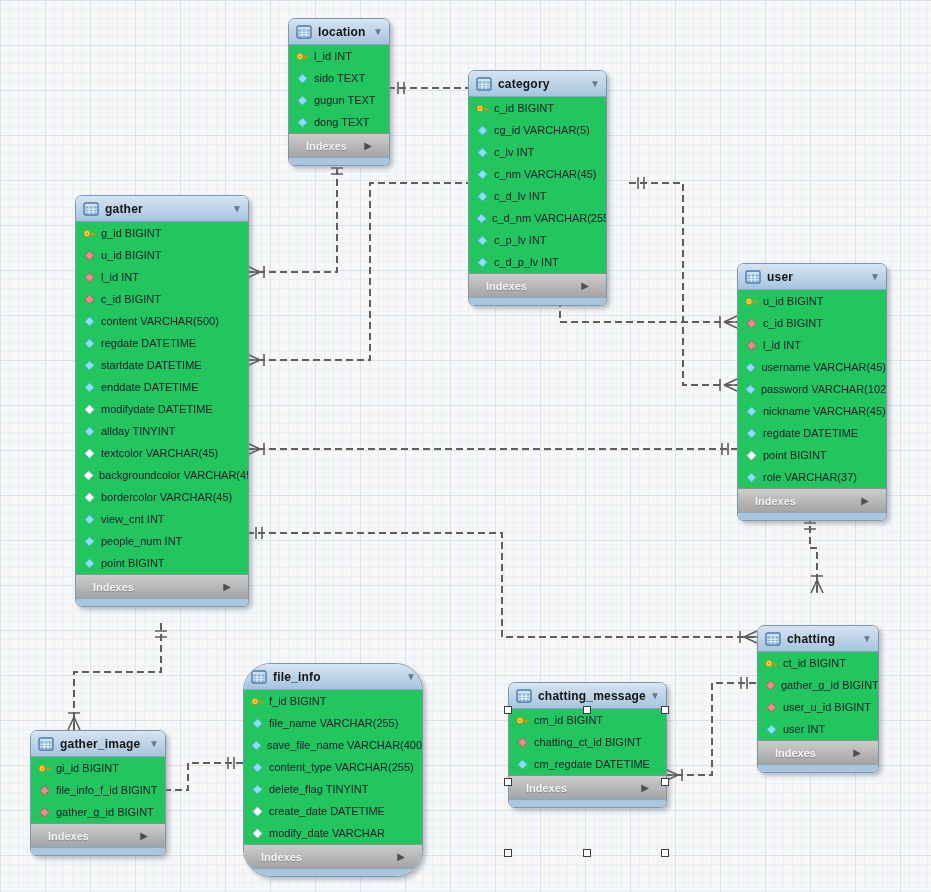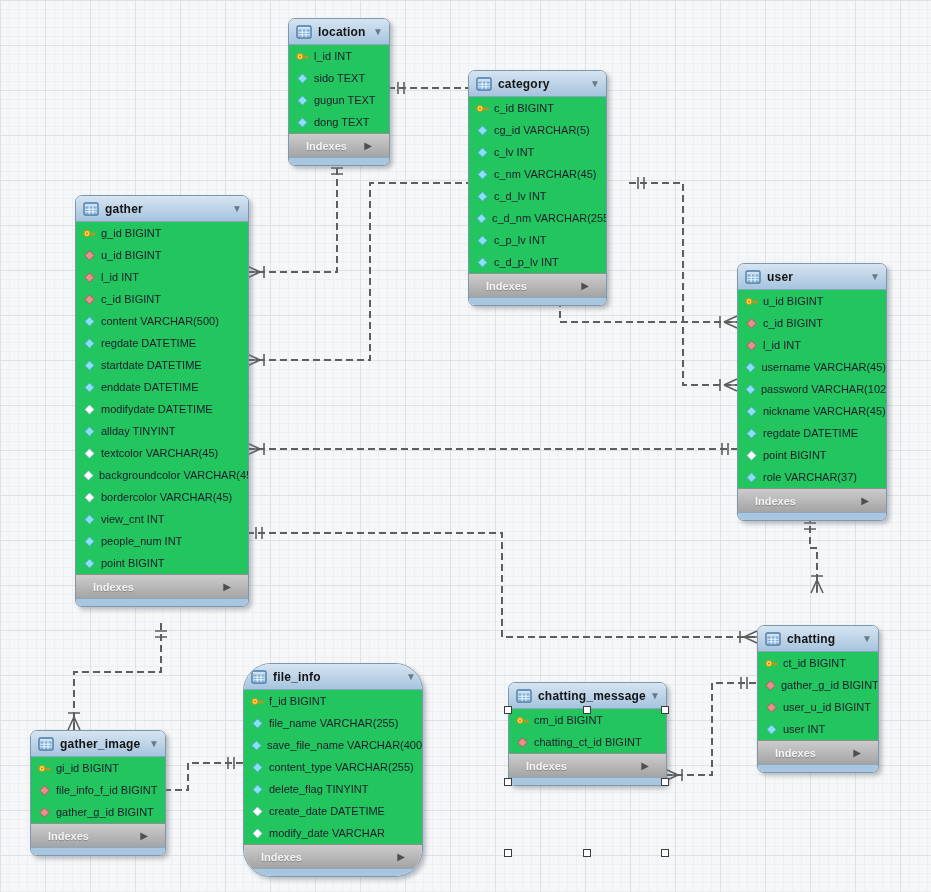--- a/index.html
+++ b/index.html
@@ -684,20 +684,28 @@
           <span class="col-text">cm_id BIGINT</span>
         </div>
         <div class="col-row">
           <span class="col-icon">
             <svg width="11" height="11">
               <polygon points="5.5,0.8 10.2,5.5 5.5,10.2 0.8,5.5" fill="#e89090" stroke="#a85a5a" stroke-width="1"></polygon>
             </svg>
           </span>
           <span class="col-text">chatting_ct_id BIGINT</span>
         </div>
+        <div class="col-row">
+          <span class="col-icon">
+            <svg width="11" height="11">
+              <polygon points="5.5,0.8 10.2,5.5 5.5,10.2 0.8,5.5" fill="#8ae0f1" stroke="#45a8c2" stroke-width="1"></polygon>
+            </svg>
+          </span>
+          <span class="col-text">cm_regdate DATETIME</span>
+        </div>
         <div class="idx-row">
           <span class="idx-label">Indexes</span>
           <span class="idx-arrow">▶</span>
         </div>
         <div class="tbl-footer"></div>
       </div>
     </div>
 <div class="sel-handle" style="left: 504px; top: 706px;"></div>
     <div class="sel-handle" style="left: 504px; top: 778px;"></div>
     <div class="sel-handle" style="left: 504px; top: 849px;"></div>

